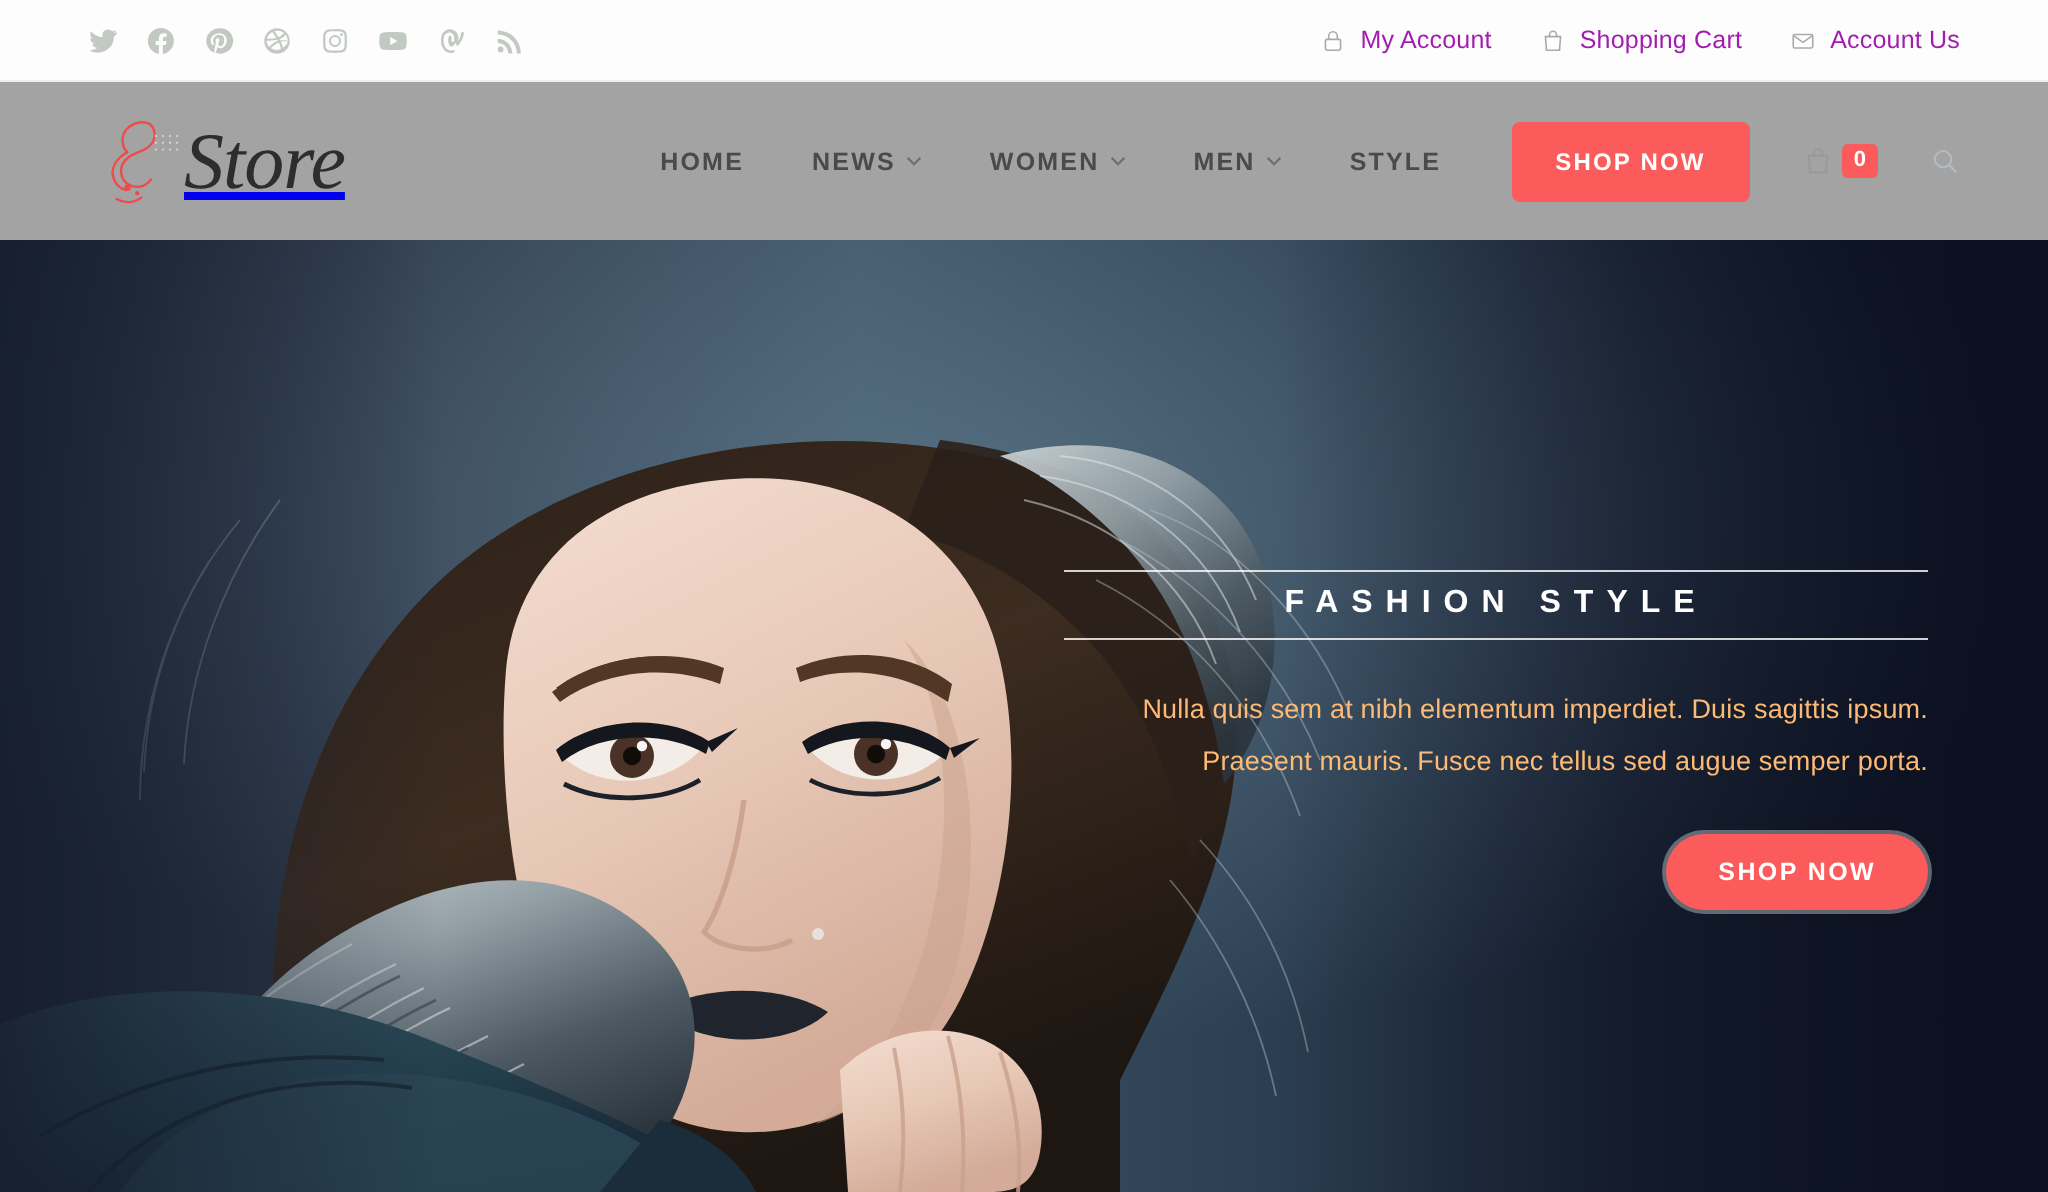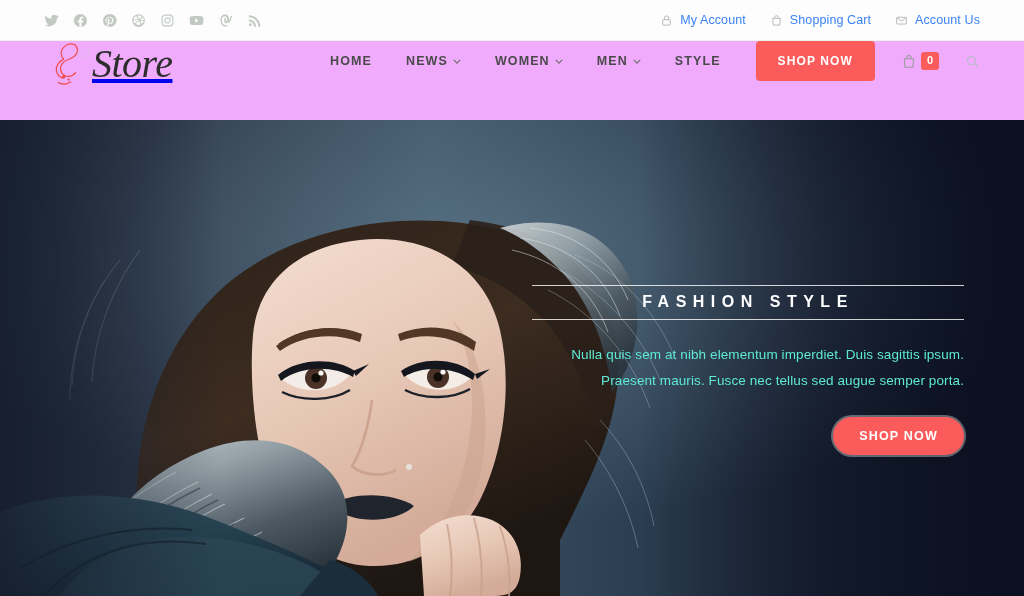--- a/index.html
+++ b/index.html
@@ -21,29 +21,29 @@
   .social .ico {
     width:15px; height:15px; display:block;
     fill:#c2c9c2;
   }
   .social a { line-height:0; display:block; }
   .toplinks {
     margin-left:auto; display:flex; align-items:center; gap:24px;
   }
   .toplink {
     display:flex; align-items:center; gap:7px;
-    font-size:12.5px; color:#3b82f6; text-decoration:none;
+    font-size:12.5px; color:#a21caf; text-decoration:none;
     letter-spacing:.1px;
   }
   .toplink svg { width:13px; height:13px; fill:none; stroke:#a8aca8; stroke-width:1.5; }
 
   
   .header {
-    height:79px; width:100%; background:#f0abfc;
-    display:flex; align-items:flex-start;
+    height:79px; width:100%; background:#a3a3a3;
+    display:flex; align-items:center;
     padding:0 44px;
   }
   .logo { display:flex; align-items:center; gap:2px; line-height:1; }
   .logo-mark { width:52px; height:46px; display:block; }
   .logo-text {
     font-family:"Liberation Serif", serif;
     font-style:italic; font-size:40px; color:#2d2d2d;
     letter-spacing:-0.5px; margin-left:-6px;
   }
   .nav { margin-left:auto; display:flex; align-items:center; gap:0; }
@@ -94,21 +94,21 @@
     padding:7px 0 8px;
     font-size:16px; font-weight:bold; color:#fff;
     letter-spacing:6.5px; text-align:center;
   }
   .hero-title {
     margin-top:15px;
     font-size:63px; font-weight:bold; color:#fff;
     letter-spacing:-1px; line-height:1.08; white-space:nowrap;
   }
   .hero-desc {
-    margin-top:22px; font-size:13.5px; color:#5eead4;
+    margin-top:22px; font-size:13.5px; color:#fdba74;
     line-height:1.95; letter-spacing:.1px;
   }
   .hero-cta {
     margin-top:22px; display:inline-block;
     background:#fb5b5b; color:#fff;
     font-size:12.5px; font-weight:bold; letter-spacing:1.2px;
     border:none; border-radius:40px; padding:12px 26px; cursor:pointer;
     box-shadow:0 0 0 2px rgba(255,255,255,.35);
     font-family:"Liberation Sans", sans-serif;
   }

